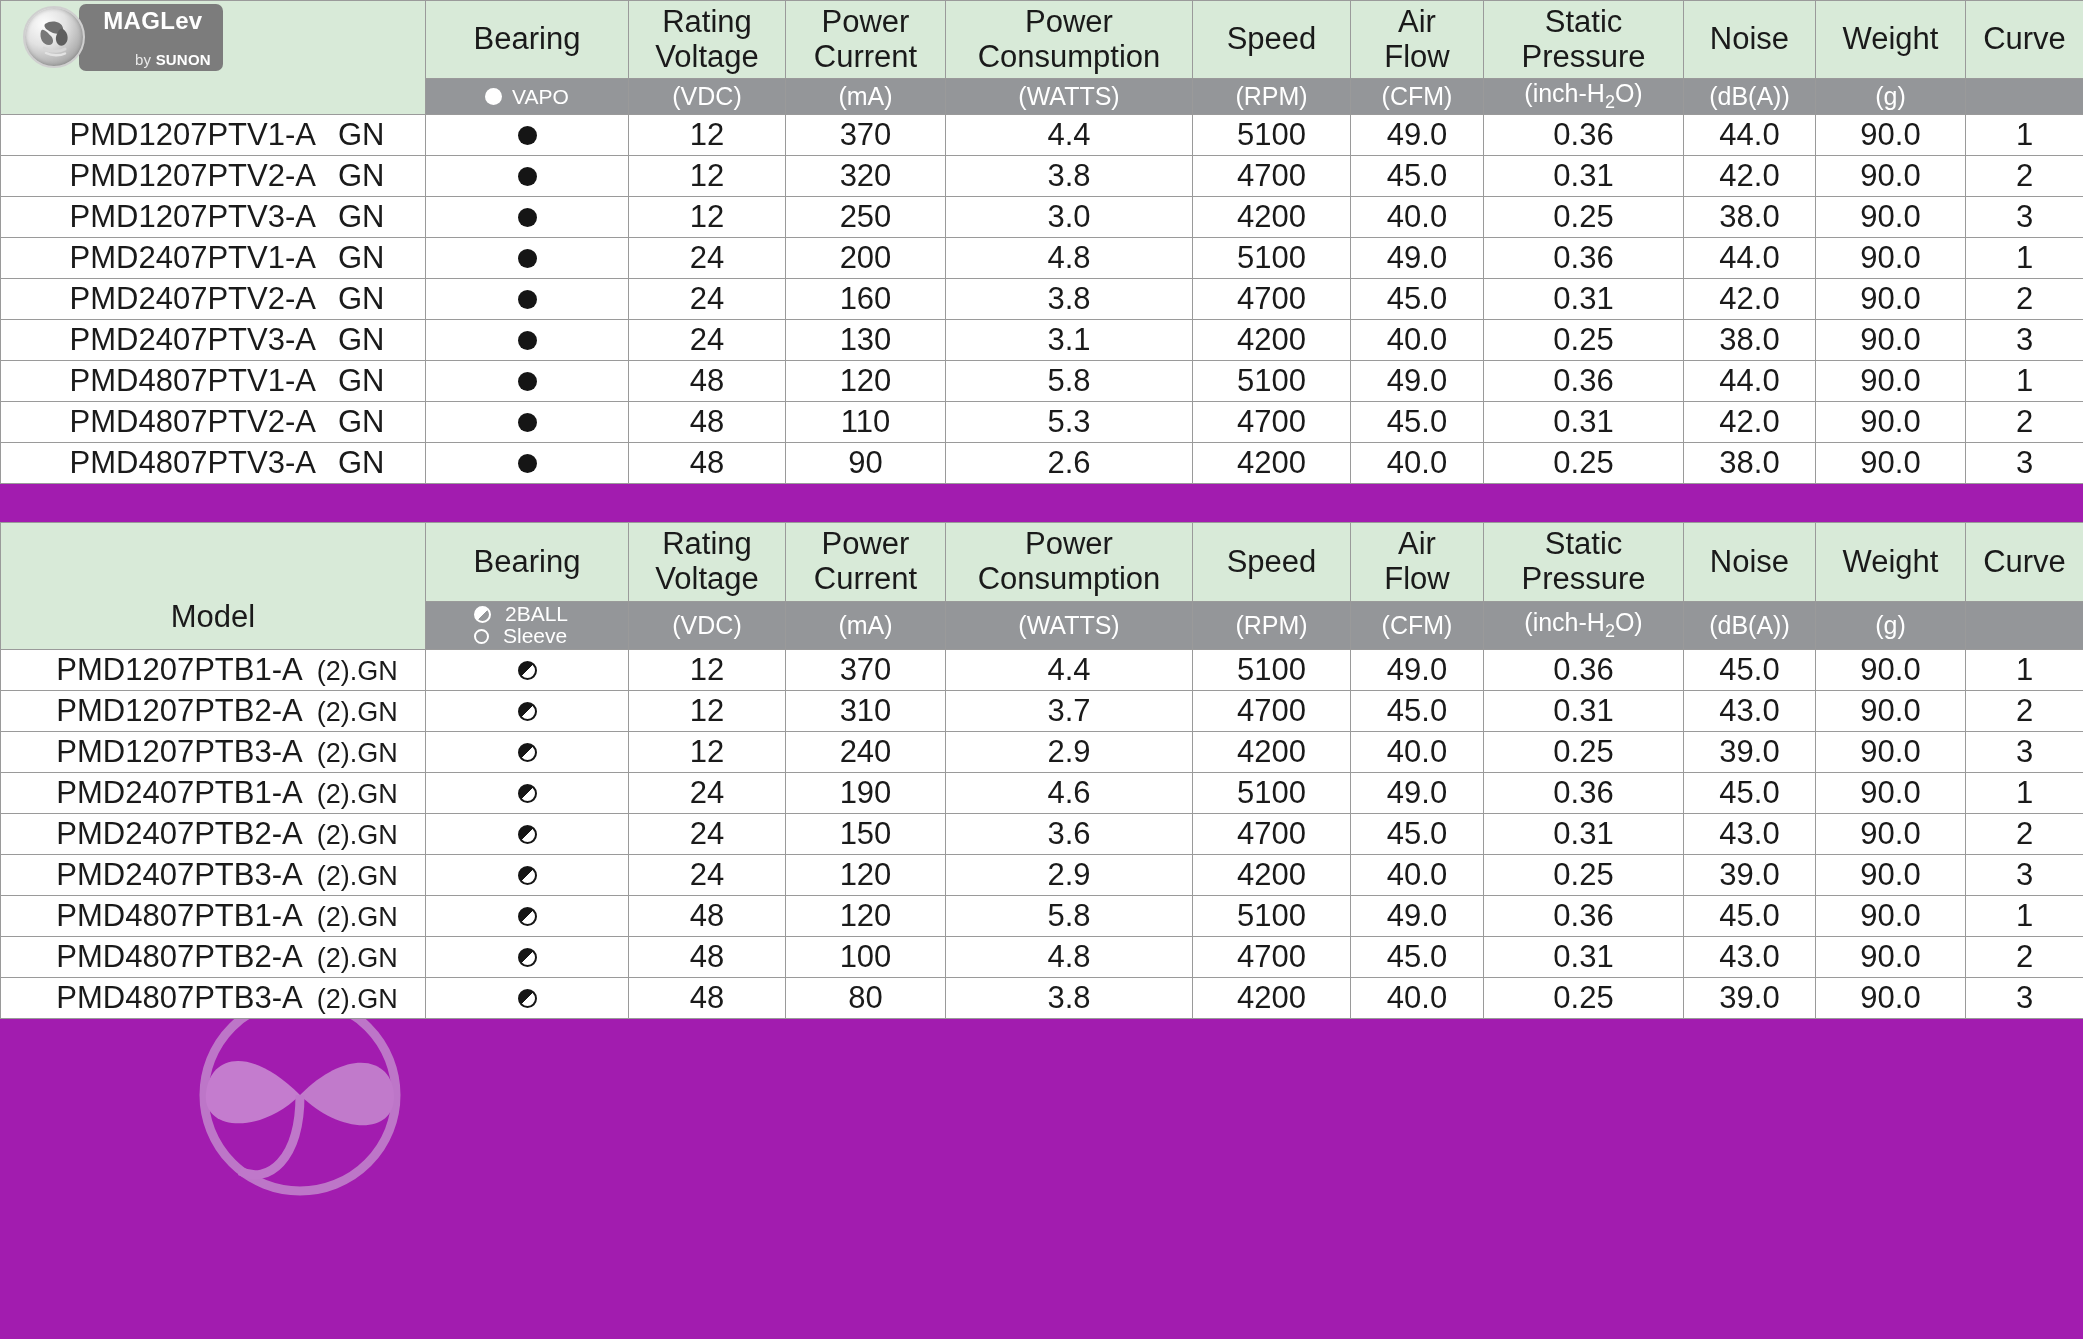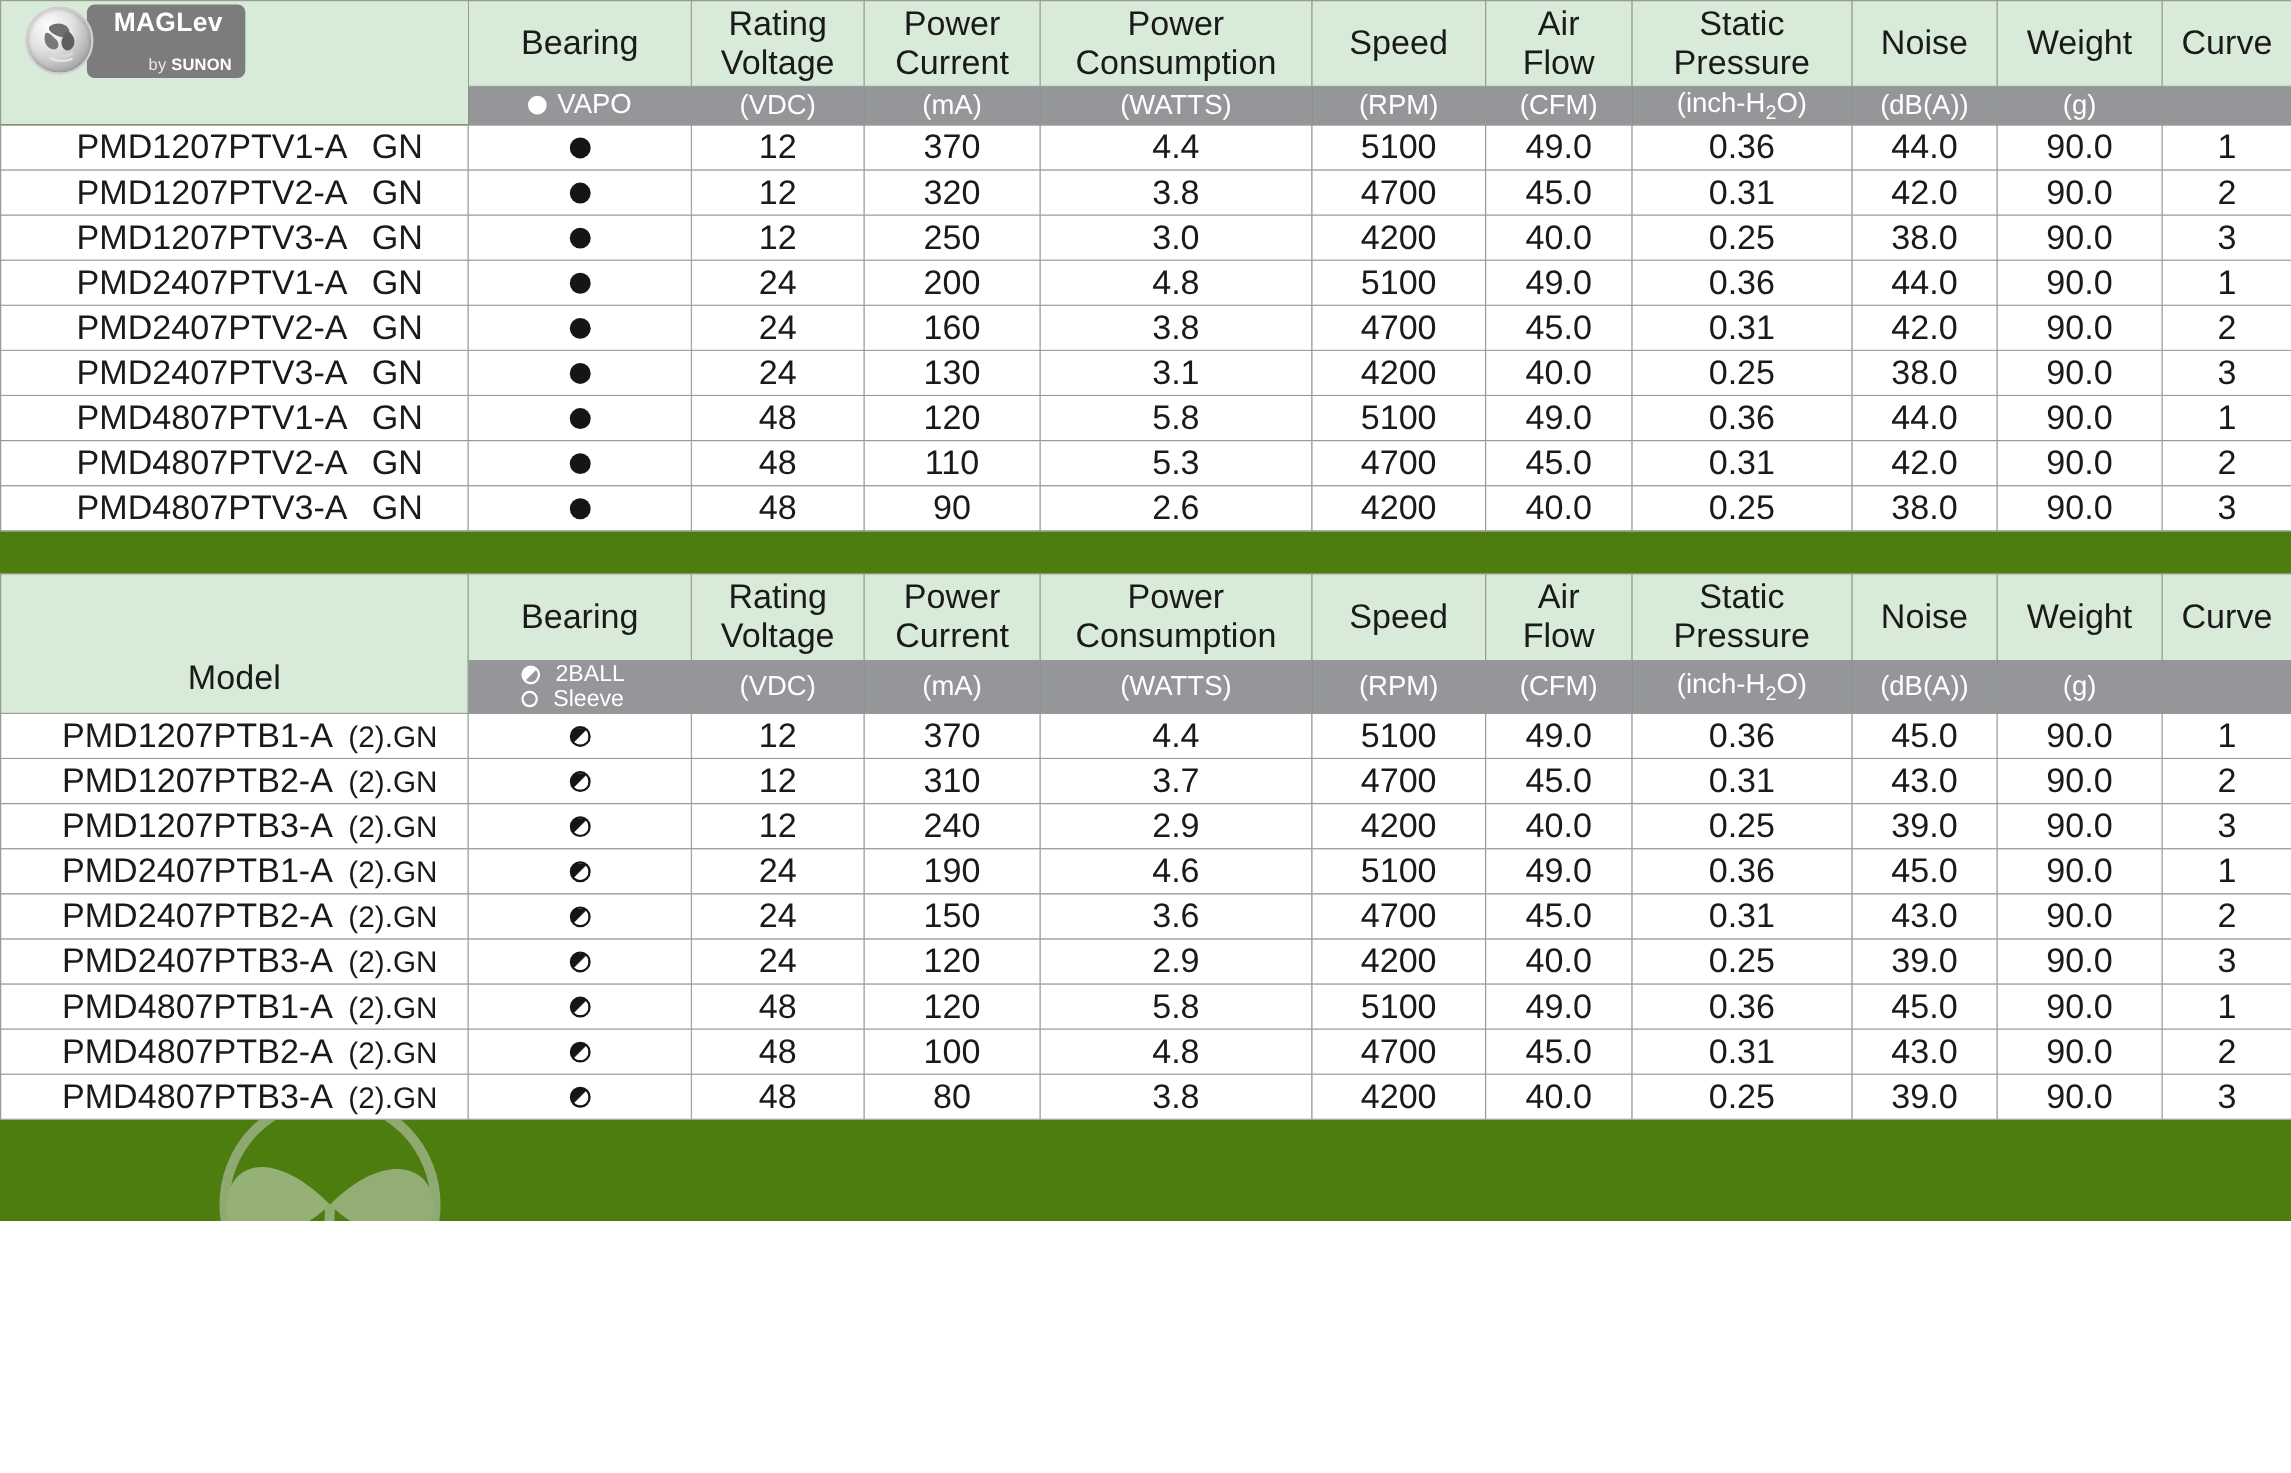--- a/index.html
+++ b/index.html
@@ -3,23 +3,23 @@
 <meta charset="utf-8">
 <style>
   * { box-sizing: border-box; }
   html, body {
     margin: 0; padding: 0;
     background: #ffffff;
     font-family: "Liberation Sans", sans-serif;
   }
   #page {
     width: 2083px;
-    height: 1110px;
+    height: 1339px;
     position: relative;
-    background: #4d7c0f;
+    background: #a21caf;
     overflow: hidden;
   }
 
   table.spec {
     border-collapse: collapse;
     table-layout: fixed;
     width: 2083px;
     position: relative;
     z-index: 2;
   }
@@ -77,21 +77,21 @@
 
   
   .sub { font-size: 0.72em; vertical-align: sub; }
 
   
   .legend-vapo {
     display: inline-flex;
     align-items: center;
     gap: 10px;
     justify-content: center;
-    font-size: 25px;
+    font-size: 21px;
   }
   .legend-two {
     display: flex;
     flex-direction: column;
     align-items: flex-start;
     justify-content: center;
     font-size: 21px;
     line-height: 1.08;
     padding-left: 46px;
   }

